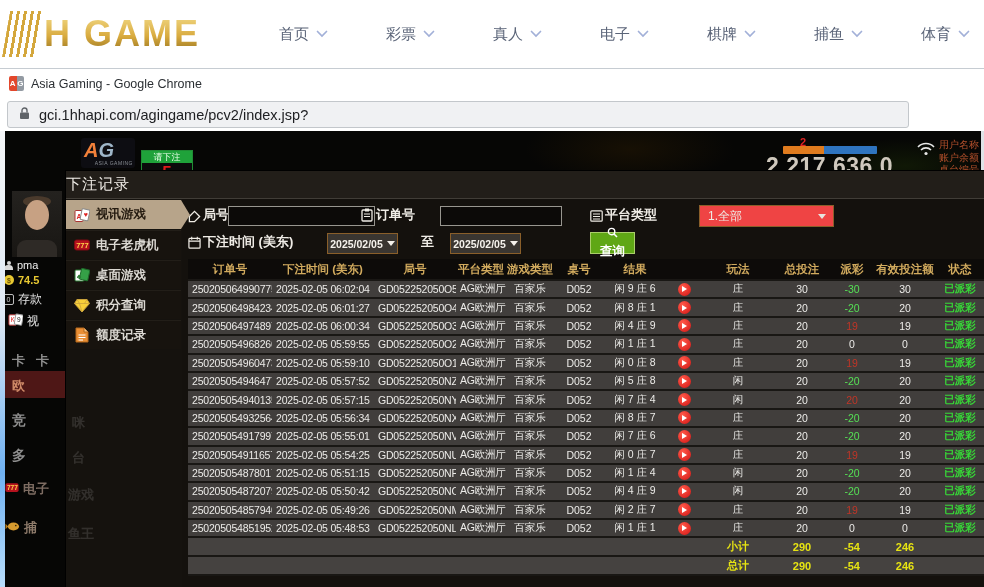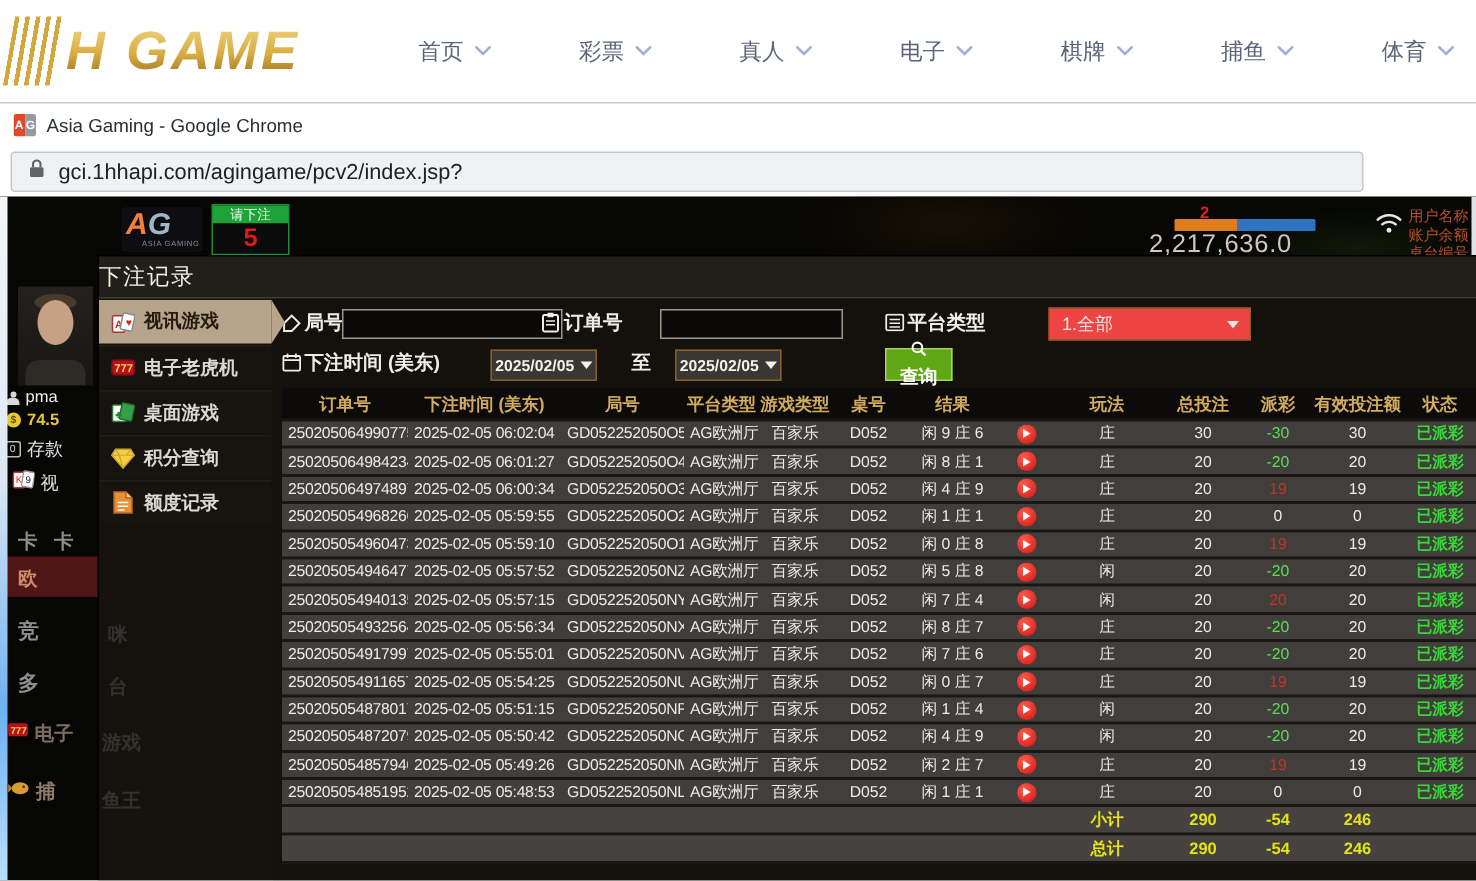--- a/index.html
+++ b/index.html
@@ -4,21 +4,21 @@
 <style>
   html,body{margin:0;padding:0;background:#fff;}
   *{box-sizing:border-box;font-family:"Liberation Sans","DejaVu Sans",sans-serif;}
   .stage{position:relative;width:984px;height:587px;overflow:hidden;background:#fff;}
 
   
   .site-bar{position:absolute;left:0;top:0;width:984px;height:68px;background:#fff;display:flex;align-items:center;}
   .logo-wrap{display:flex;align-items:center;margin-left:6px;}
   .logo-mark{width:34px;height:46px;margin-right:4px;transform:skewX(-10deg);
     background:repeating-linear-gradient(90deg,#d4a73c 0 3px,transparent 3px 7px);}
-  .logo-text{font-size:36px;font-weight:900;font-style:italic;letter-spacing:2px;
+  .logo-text{font-size:36px;font-weight:900;letter-spacing:2px;
     background:linear-gradient(180deg,#f3dc8a 0%,#d9ab3f 55%,#8f6d1d 100%);
     -webkit-background-clip:text;background-clip:text;color:transparent;}
   .nav{display:flex;margin-left:auto;margin-right:14px;gap:58px;}
   .nav-item{display:flex;align-items:center;gap:7px;cursor:pointer;}
   .nav-label{font-size:15px;color:#5a6478;}
   .chev svg{display:block;}
 
   
   .titlebar{position:absolute;left:0;top:68px;width:984px;height:30px;background:#fff;
     border-top:1px solid #c6ccd2;display:flex;align-items:center;padding-left:9px;}
@@ -39,29 +39,29 @@
   .left-strip{position:absolute;left:0;top:0;width:5px;height:456px;
     background:linear-gradient(#f4f6f8 0%,#dfe9f4 40%,#6fb1f2 75%,#b9defc 100%);}
   .right-strip{position:absolute;left:981px;top:0;width:3px;height:456px;background:#dfe3e6;}
 
   .ag-box{position:absolute;left:81px;top:7px;width:54px;height:30px;background:#0d0d12;border-radius:3px;
     display:flex;align-items:flex-start;padding:1px 3px;}
   .ag-a{color:#f2803a;font-size:20px;font-weight:900;font-style:italic;line-height:22px;}
   .ag-g{color:#9fb6c9;font-size:20px;font-weight:900;font-style:italic;line-height:22px;}
   .ag-sub{position:absolute;right:2px;bottom:2px;font-size:5px;color:#8a8f96;letter-spacing:.5px;}
 
-  .betbox{position:absolute;left:141px;top:5px;width:52px;height:34px;border:1px solid #1f8c34;}
+  .betbox{position:absolute;left:141px;top:19px;width:52px;height:34px;border:1px solid #1f8c34;}
   .bb-head{height:12px;background:#1fa23a;color:#eaffea;font-size:9px;display:flex;align-items:center;justify-content:center;}
   .bb-body{height:20px;background:#0b0b0b;display:flex;align-items:center;justify-content:center;}
   .bb-num{color:#e01a1a;font-size:17px;font-weight:900;}
 
   .jbar{position:absolute;left:783px;top:15px;width:94px;height:8px;border-radius:1px;
     background:linear-gradient(90deg,#e07b1e 0 44%,#2f74c0 44% 100%);}
   .jdigit{position:absolute;left:800px;top:5px;font-size:11px;font-weight:900;color:#e02222;}
-  .jtotal{position:absolute;left:766px;top:22px;font-size:17px;font-weight:400;color:#cfc8bd;letter-spacing:.5px;}
+  .jtotal{position:absolute;left:766px;top:22px;font-size:23px;font-weight:700;color:#cfc8bd;letter-spacing:.5px;}
   .wifi{position:absolute;left:916px;top:10px;}
   .vinfo{position:absolute;left:939px;top:8px;width:46px;}
   .vinfo div{font-size:10px;line-height:12.5px;color:#b5502c;white-space:nowrap;}
 
   
   .avatar{position:absolute;left:12px;top:60px;width:50px;height:66px;background:linear-gradient(#24221f,#181613);overflow:hidden;}
   .av-head{position:absolute;left:13px;top:9px;width:24px;height:30px;border-radius:50%;background:#c7a183;}
   .av-hair{position:absolute;left:11px;top:5px;width:28px;height:11px;border-radius:50%;background:#4a3a2c;}
   .av-body{position:absolute;left:5px;bottom:0;width:40px;height:17px;border-radius:9px 9px 0 0;background:#2e2a26;}
   .lob{position:absolute;display:flex;align-items:center;gap:4px;white-space:nowrap;}

